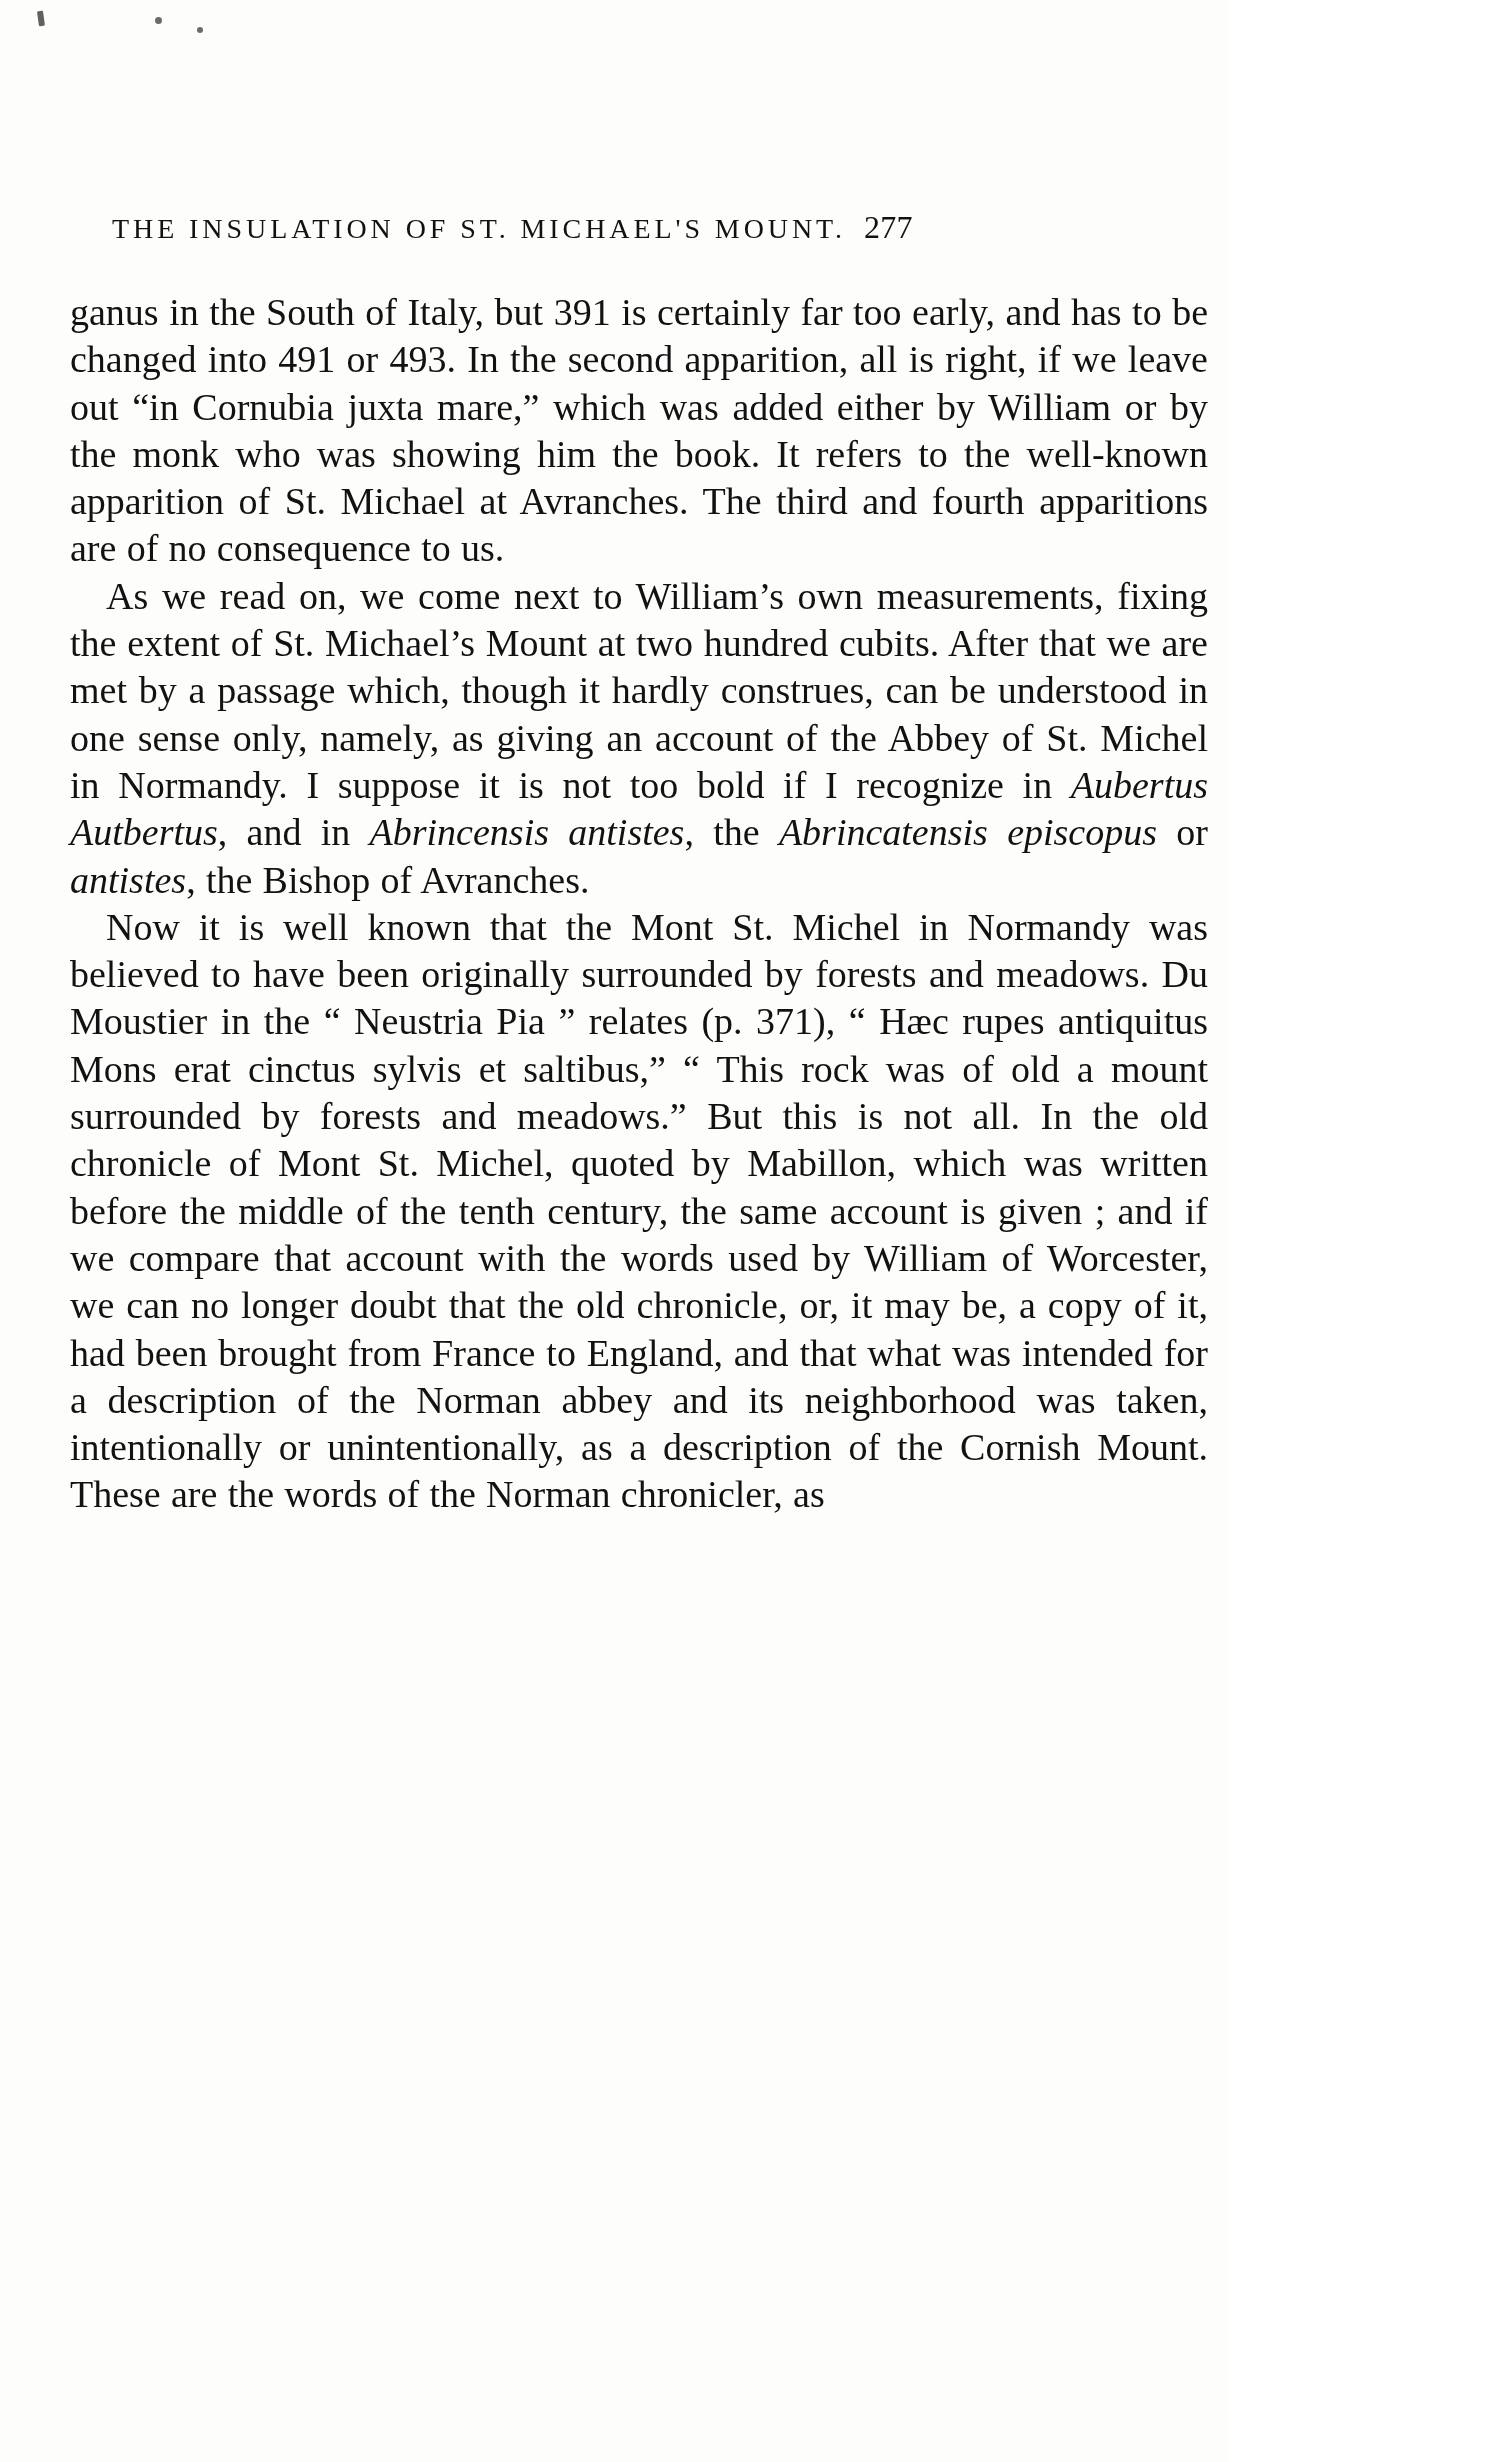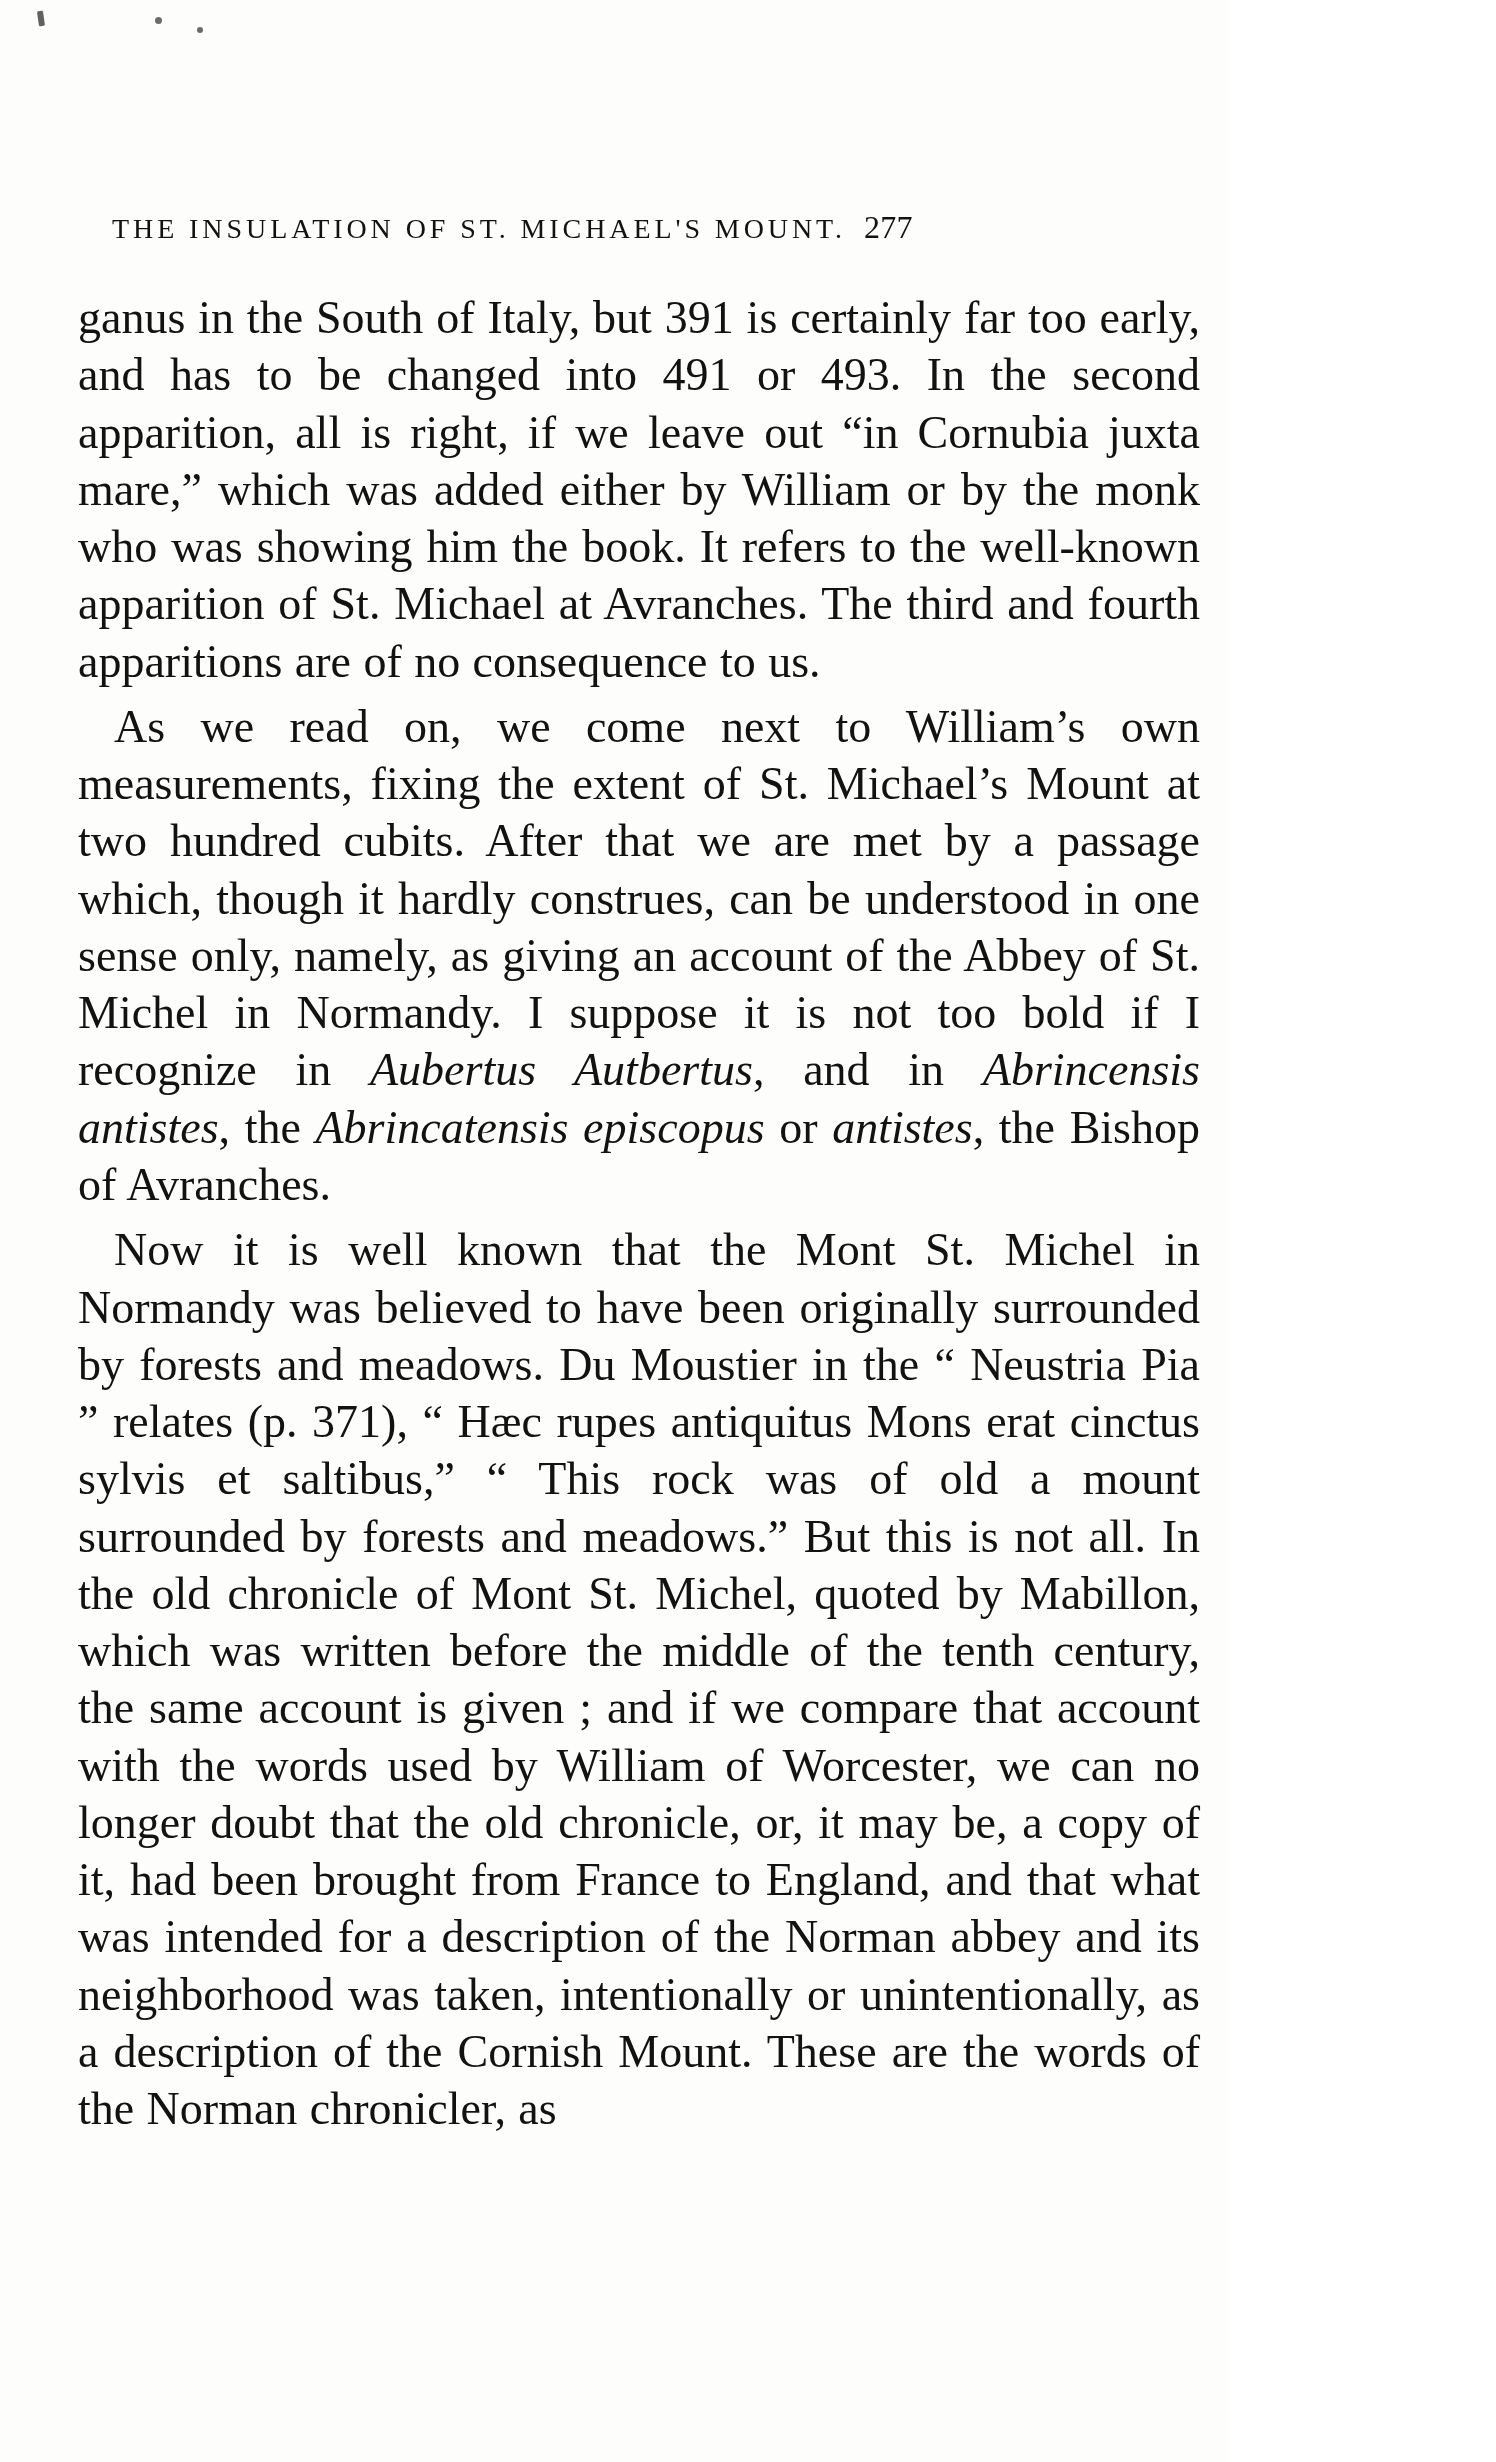--- a/index.html
+++ b/index.html
@@ -55,22 +55,22 @@
     letter-spacing: 0.14em;
     white-space: nowrap;
   }
   .running-head .rh-page {
     font-size: 32px;
     margin-left: 18px;
     letter-spacing: 0.01em;
   }
 
   p {
-    margin: 8px;
-    font-size: 46px;
+    margin: 0;
+    font-size: 38px;
     line-height: 1.245;
     text-align: justify;
     text-justify: inter-word;
     -webkit-hyphens: none;
     hyphens: none;
     word-spacing: 0.02em;
   }
   p.indent { text-indent: 36px; }
   p.noindent { text-indent: 0; }
 

